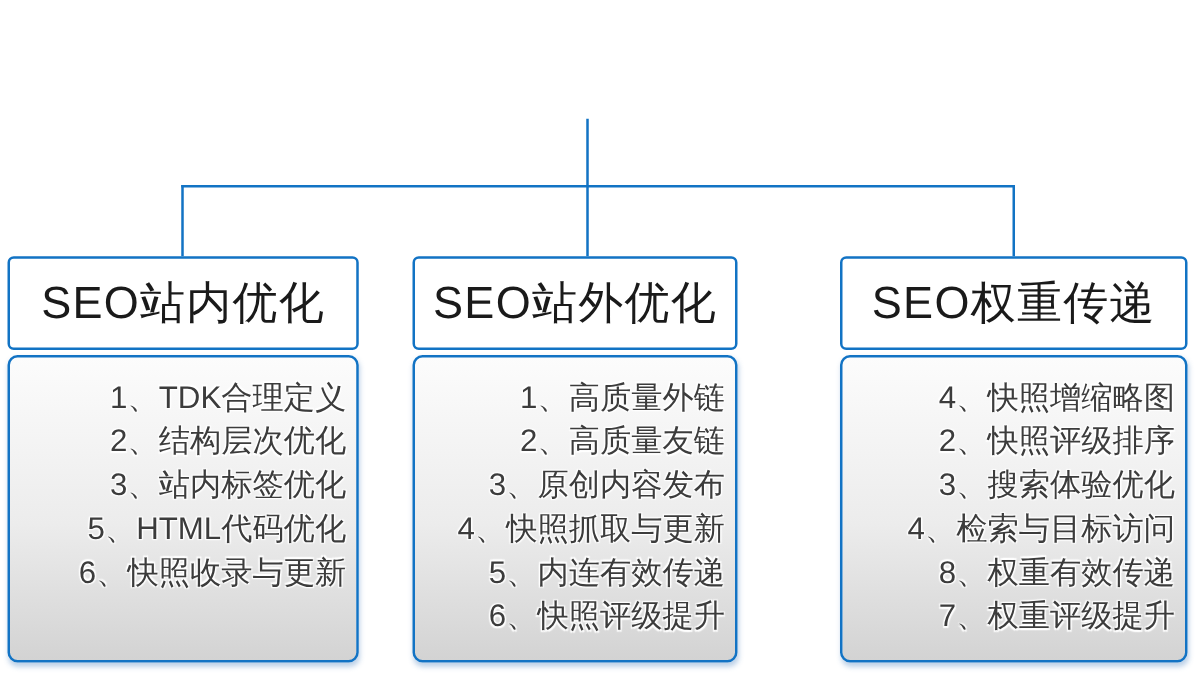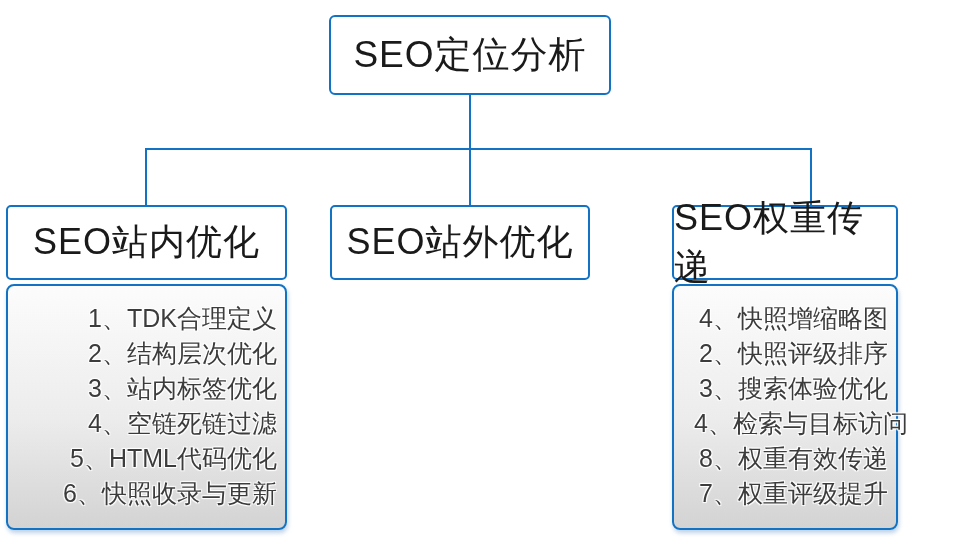--- a/index.html
+++ b/index.html
@@ -65,51 +65,55 @@
     white-space: nowrap;
     text-shadow: 1px 1px 1px #ffffff, -1px -1px 1px #ffffff, 1px -1px 1px #ffffff, -1px 1px 1px #ffffff;
     text-align: right;
   }
 </style>
 </head>
 <body>
 
 <div class="canvas">
 
-  <div class="node root">
-    <span>SEO定位分析</span>
-  </div>
 
   <div class="connector v" style="left:469px; top:95px; height:54px;"></div>
   <div class="connector h" style="left:145px; top:148px; width:667px;"></div>
   <div class="connector v" style="left:145px; top:148px; height:57px;"></div>
   <div class="connector v" style="left:469px; top:148px; height:57px;"></div>
   <div class="connector v" style="left:810px; top:148px; height:57px;"></div>
 
   <div class="col" style="left:6px; width:281px;">
     <div class="node header">
       <span>SEO站内优化</span>
     </div>
     <div class="list">
       <div class="item">1、TDK合理定义</div>
       <div class="item">2、结构层次优化</div>
       <div class="item">3、站内标签优化</div>
-      <div class="item">4、空链死链过滤</div>
       <div class="item">5、HTML代码优化</div>
       <div class="item">6、快照收录与更新</div>
     </div>
   </div>
 
   <div class="col" style="left:330px; width:260px;">
     <div class="node header">
       <span>SEO站外优化</span>
     </div>
+    <div class="list">
+      <div class="item">1、高质量外链</div>
+      <div class="item">2、高质量友链</div>
+      <div class="item">3、原创内容发布</div>
+      <div class="item">4、快照抓取与更新</div>
+      <div class="item">5、内连有效传递</div>
+      <div class="item">6、快照评级提升</div>
+    </div>
   </div>
 
-  <div class="col" style="left:672px; width:226px;">
+  <div class="col" style="left:672px; width:278px;">
     <div class="node header">
       <span>SEO权重传递</span>
     </div>
     <div class="list">
       <div class="item">4、快照增缩略图</div>
       <div class="item">2、快照评级排序</div>
       <div class="item">3、搜索体验优化</div>
       <div class="item">4、检索与目标访问</div>
       <div class="item">8、权重有效传递</div>
       <div class="item">7、权重评级提升</div>

